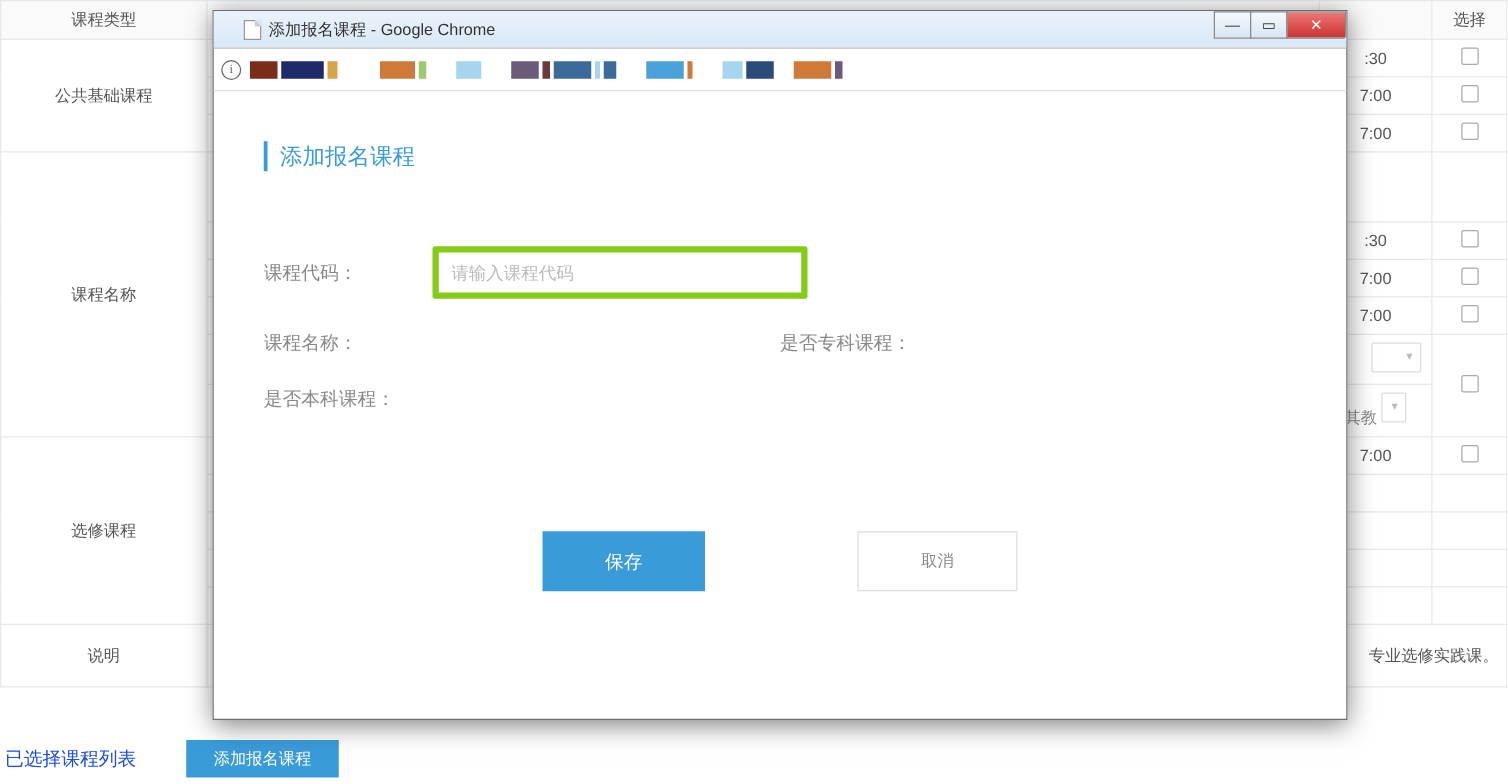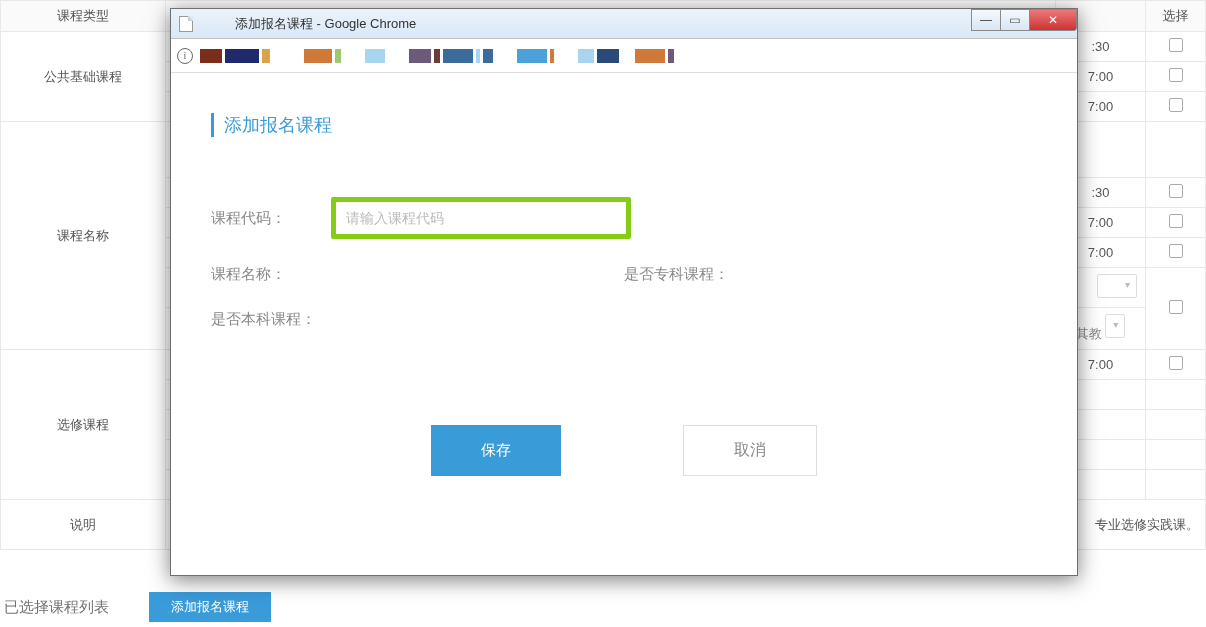--- a/index.html
+++ b/index.html
@@ -65,21 +65,21 @@
       bottom: 0;
       left: 0;
       width: 1206px;
       height: 40px;
       display: flex;
       align-items: center;
       padding: 0 4px;
       background: #fff;
     }
     .selected-list {
-      color: #737373;
+      color: #1d4ed8;
       font-size: 15px;
       margin-right: 40px;
     }
     .add-course-btn {
       background: #3a9bd9;
       color: #fff;
       border: none;
       padding: 6px 22px;
       font-size: 13px;
       cursor: pointer;
@@ -94,24 +94,23 @@
       height: 568px;
       box-shadow: 0 4px 20px rgba(0,0,0,0.5);
       border: 1px solid #707070;
       background: #fff;
     }
     .title-bar {
       height: 30px;
       background: linear-gradient(#eaf3fb, #d9e8f7);
       display: flex;
       align-items: center;
-      padding-left: 8px;
+      padding-left: 24px;
       position: relative;
       border-bottom: 1px solid #c0c0c0;
-      gap: 36px;
     }
     .title-bar .doc-icon {
       width: 14px;
       height: 16px;
       border: 1px solid #999;
       background: #fff;
       margin-right: 6px;
       position: relative;
     }
     .title-bar .doc-icon::after {
@@ -188,21 +187,21 @@
     .form-grid {
       display: flex;
       flex-wrap: wrap;
     }
     .form-row {
       display: flex;
       align-items: center;
       margin-bottom: 26px;
       width: 50%;
     }
-    .form-row.full { width: 100%; }
+    .form-row.full { width: 100%; gap: 15px; }
     .form-label {
       color: #888;
       font-size: 15px;
       width: 120px;
       text-align: left;
     }
     .form-input {
       border: 5px solid #84cc16;
       border-radius: 2px;
       padding: 8px 10px;
@@ -224,21 +223,21 @@
       border: none;
       padding: 14px 50px;
       font-size: 15px;
       cursor: pointer;
     }
     .btn-cancel {
       background: #fff;
       color: #888;
       border: 1px solid #ddd;
       padding: 14px 50px;
-      font-size: 16px;
+      font-size: 13px;
       cursor: pointer;
       margin-left: 44px;
     }
   </style>
 </head>
 <body>
 
 <table class="bg-table">
   <tbody>
       <tr>

